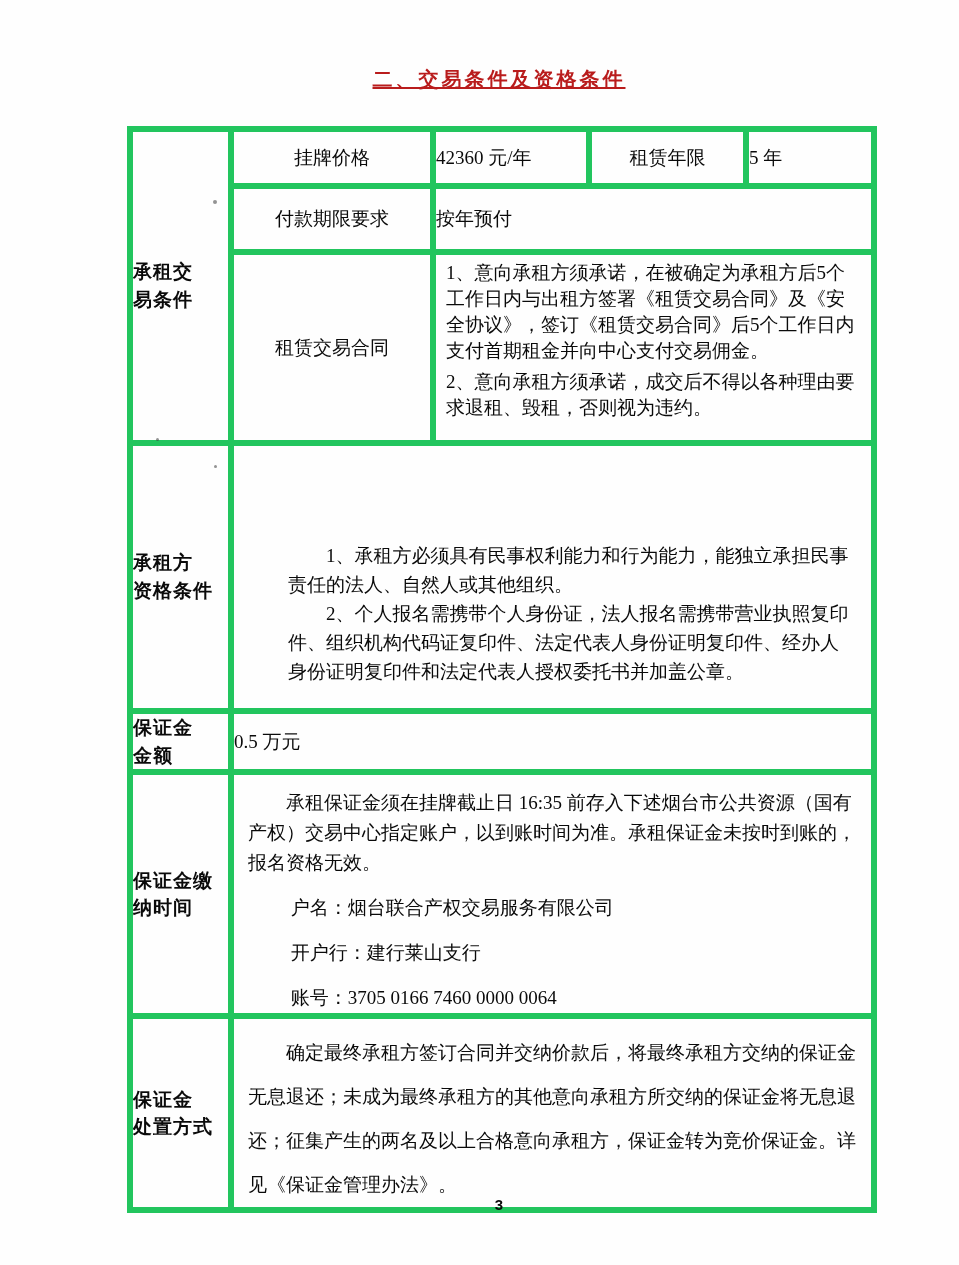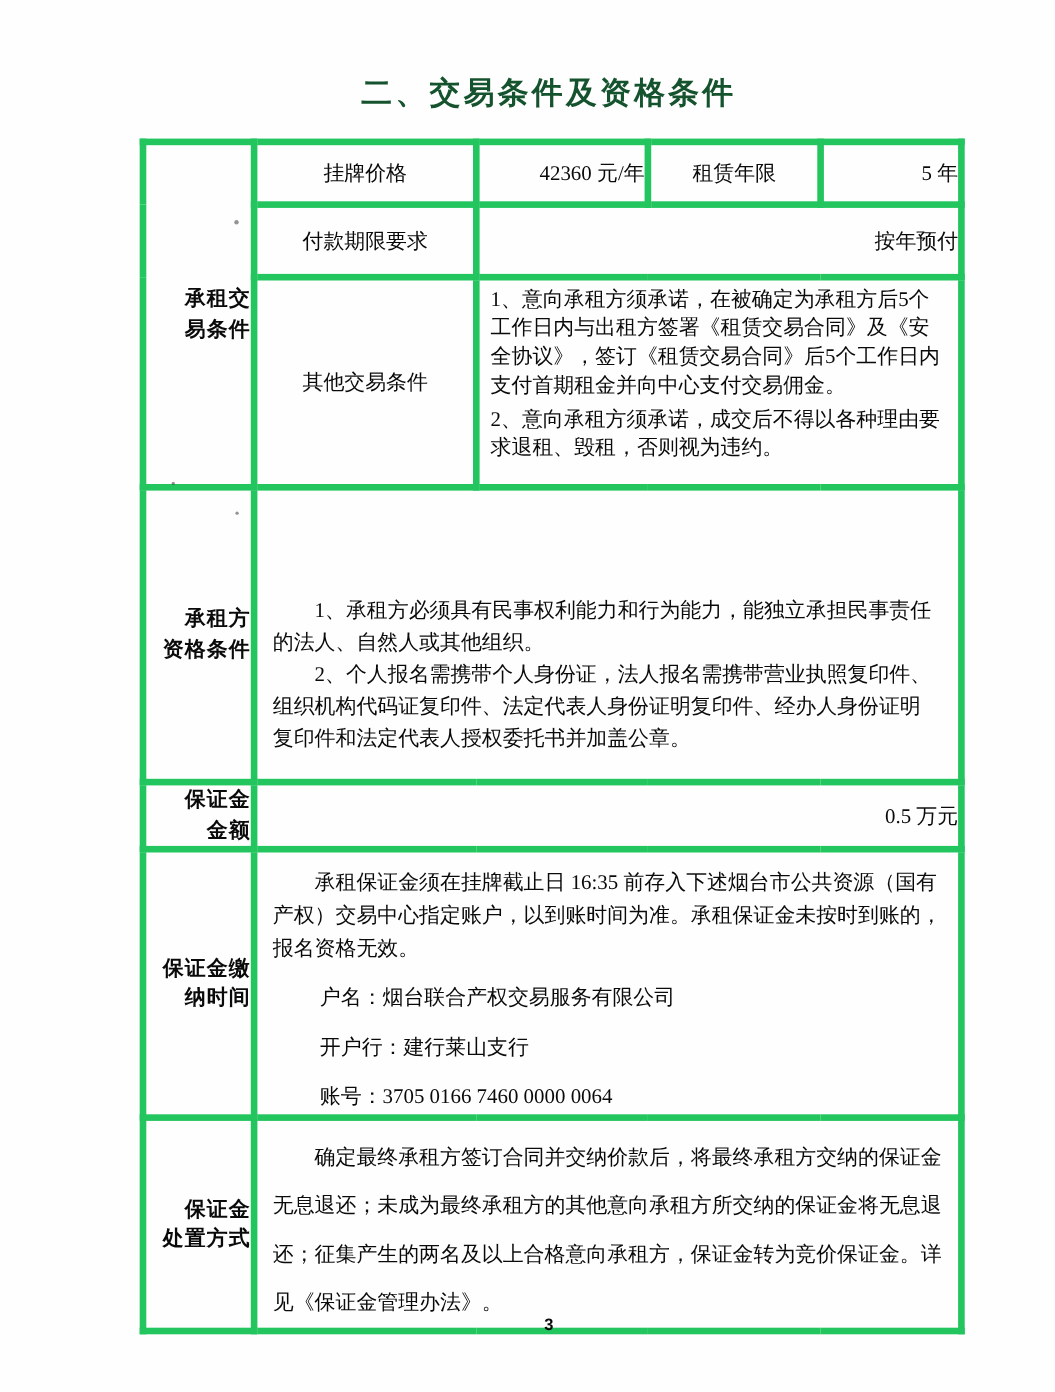--- a/index.html
+++ b/index.html
@@ -14,67 +14,68 @@
     height: 1265px;
     background: #fefefe;
     overflow: hidden;
   }
   .doc-title {
     position: absolute;
     top: 66px;
     left: 127px;
     width: 744px;
     text-align: center;
-    font-size: 28px;
+    font-size: 20px;
     font-weight: bold;
     letter-spacing: 3px;
-    color: #14532d;
+    color: #b91c1c;
+    text-decoration: underline;
   }
   table.main {
     position: absolute;
     top: 126px;
     left: 127px;
     width: 744px;
     border-collapse: collapse;
     table-layout: fixed;
     border: 3px solid #141414;
   }
   table.main td {
     border: 6px solid #22c55e;
     font-size: 19px;
     vertical-align: middle;
     overflow: hidden;
   }
   
   td.hdr {
-    text-align: right;
+    text-align: left;
     font-weight: bold;
     font-size: 20px;
     white-space: pre-line;
     line-height: 1.45;
     letter-spacing: 1px;
   }
   td.lbl {
     text-align: center;
   }
   td.val {
-    text-align: right;
+    text-align: left;
   }
   td.txt {
     vertical-align: top;
     padding: 5px 10px 19px 10px;
     line-height: 26px;
   }
   td.txt p + p { margin-top: 5px; }
   td.qual {
     vertical-align: top;
     padding: 72px 16px 0 14px;
     line-height: 29px;
   }
-  td.qual p { text-indent: 2em; }
+  td.qual p { text-indent: 2em; margin-left: 40px; }
   td.paytime {
     vertical-align: top;
     padding: 13px 14px 0 14px;
     line-height: 30px;
   }
   td.paytime p.intro { text-indent: 2em; }
   td.paytime p.acct { margin-left: 2.25em; margin-top: 15px; }
   td.disposal {
     vertical-align: middle;
     padding: 12px 14px 0 14px;
@@ -124,21 +125,21 @@
       <td class="lbl">租赁年限</td>
       <td class="val">5 年</td>
     </tr>
 
     <tr style="height:66px">
       <td class="lbl">付款期限要求</td>
       <td class="val" colspan="3">按年预付</td>
     </tr>
 
     <tr style="height:173px">
-      <td class="lbl">其他交易条件</td>
+      <td class="lbl">租赁交易合同</td>
       <td class="txt" colspan="3">
         <p>1、意向承租方须承诺，在被确定为承租方后5个工作日内与出租方签署《租赁交易合同》及《安全协议》，签订《租赁交易合同》后5个工作日内支付首期租金并向中心支付交易佣金。</p>
         <p>2、意向承租方须承诺，成交后不得以各种理由要求退租、毁租，否则视为违约。</p>
       </td>
     </tr>
 
     <tr style="height:268px">
       <td class="hdr">承租方
 资格条件</td>
       <td class="qual" colspan="4">

